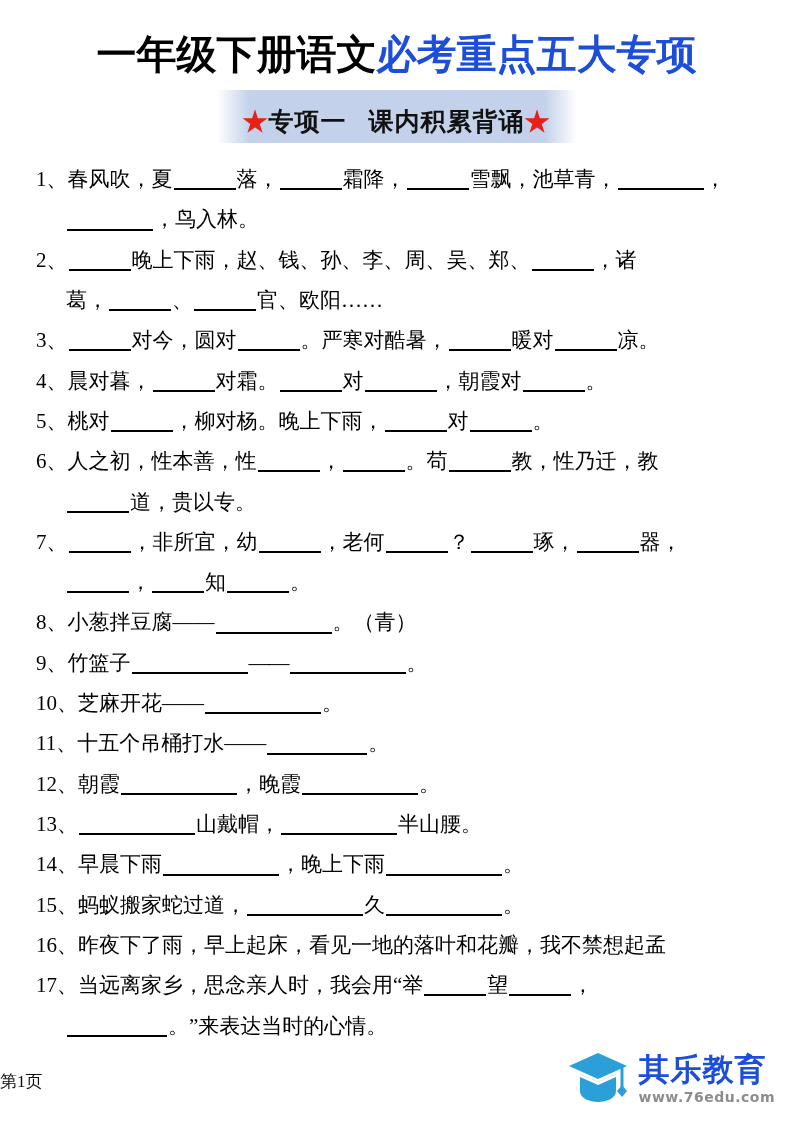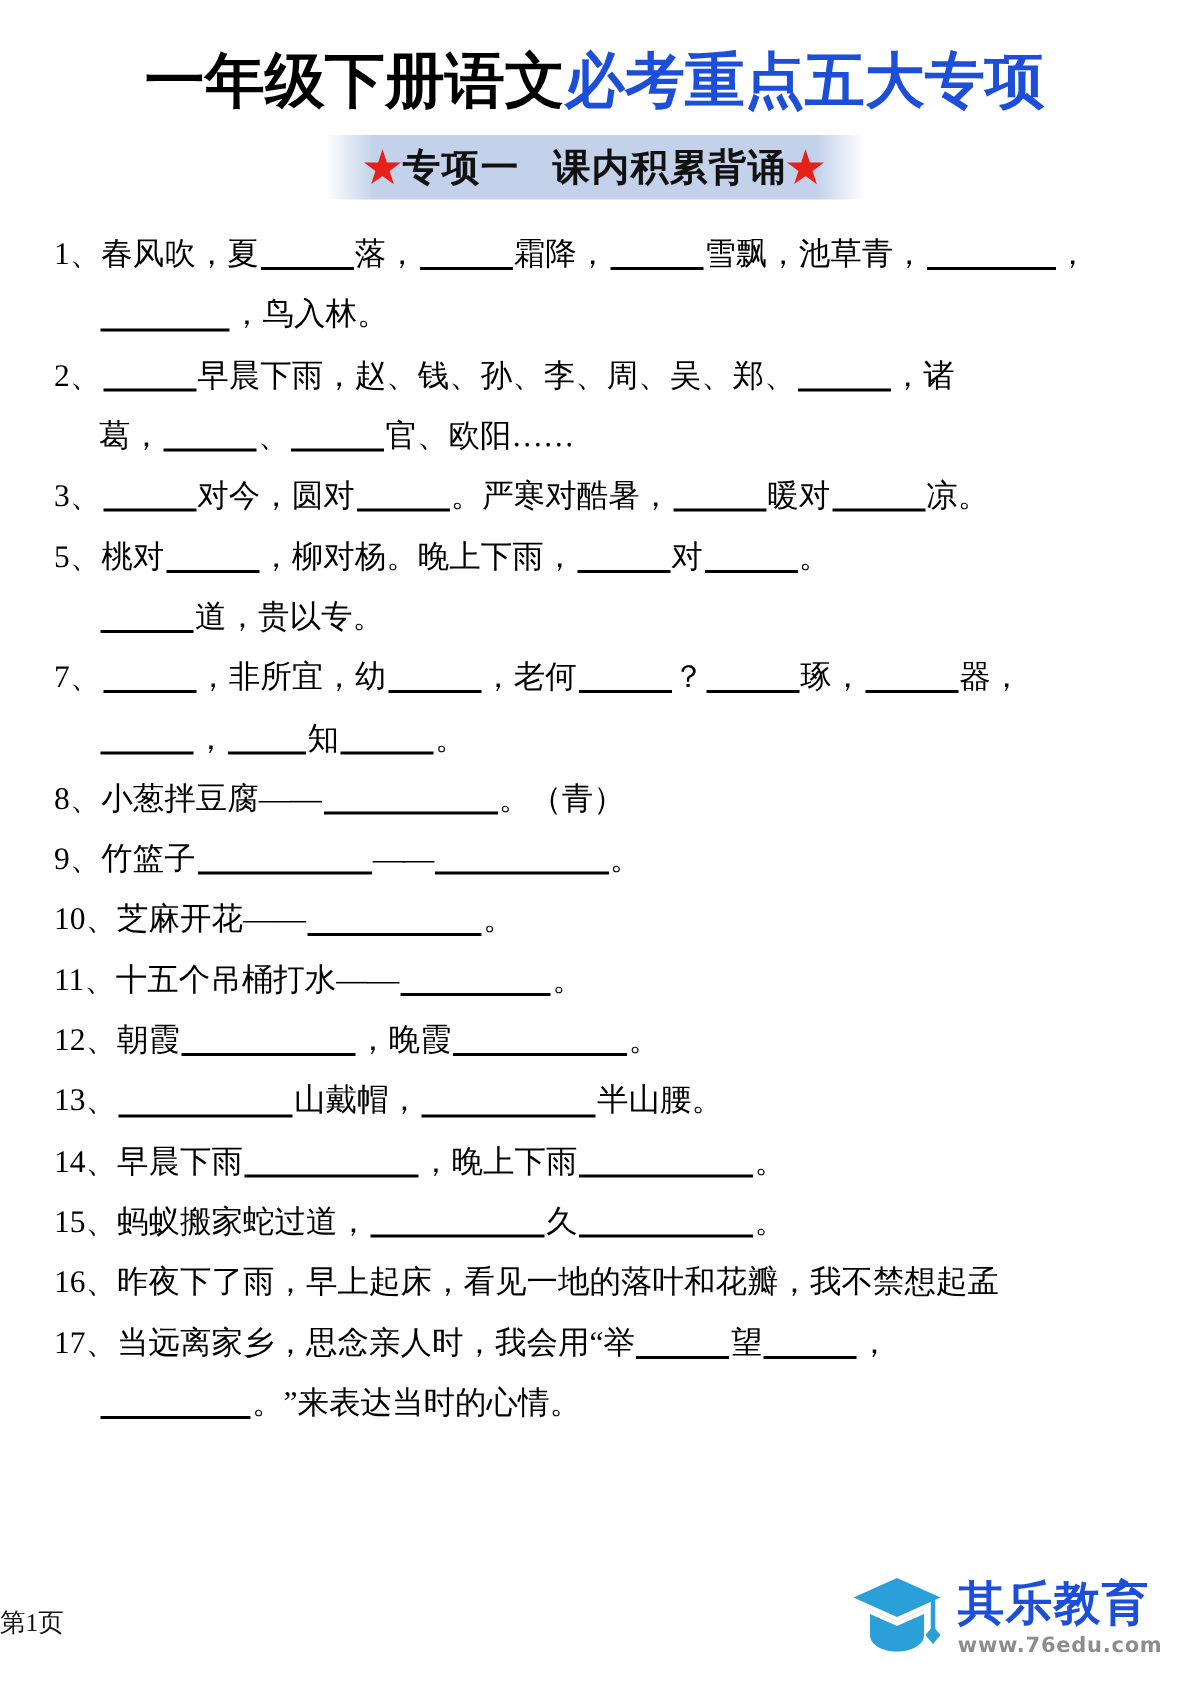--- a/index.html
+++ b/index.html
@@ -33,21 +33,21 @@
   .title-red   { color: #1d4ed8; }
 
   
   .banner-wrap {
     margin-top: 14px;
     display: flex;
     justify-content: center;
   }
   .banner {
     display: inline-block;
-    padding: 5px 26px 5px 26px;
+    padding: 15px 26px 5px 26px;
     font-size: 25px;
     font-weight: bold;
     font-family: "Liberation Serif", "DejaVu Serif", serif;
     color: #111111;
     background: linear-gradient(to right,
         #ffffff 0%,
         #c3d2ea 9%,
         #c3d2ea 91%,
         #ffffff 100%);
     white-space: nowrap;
@@ -134,24 +134,26 @@
 
 <div class="banner-wrap">
   <div class="banner">
     <span class="star">★</span><span>专项一</span><span class="banner-gap"></span><span>课内积累背诵</span><span class="star">★</span>
   </div>
 </div>
 
 <div class="qlist" id="qlist">
     <div class="qline"><span>1、春风吹，夏</span><span class="bl w3"></span><span>落，</span><span class="bl w3"></span><span>霜降，</span><span class="bl w3"></span><span>雪飘，池草青，</span><span class="bl w5"></span><span>，</span></div>
     <div class="qline cont"><span class="bl w5"></span><span>，鸟入林。</span></div>
-    <div class="qline"><span>2、</span><span class="bl w3"></span><span>早晨下雨，赵、钱、孙、李、周、吴、郑、</span><span class="bl w3"></span><span>，诸</span></div>
+    <div class="qline"><span>2、</span><span class="bl w3"></span><span>晚上下雨，赵、钱、孙、李、周、吴、郑、</span><span class="bl w3"></span><span>，诸</span></div>
     <div class="qline cont"><span>葛，</span><span class="bl w3"></span><span>、</span><span class="bl w3"></span><span>官、欧阳……</span></div>
     <div class="qline"><span>3、</span><span class="bl w3"></span><span>对今，圆对</span><span class="bl w3"></span><span>。严寒对酷暑，</span><span class="bl w3"></span><span>暖对</span><span class="bl w3"></span><span>凉。</span></div>
+    <div class="qline"><span>4、晨对暮，</span><span class="bl w3"></span><span>对霜。</span><span class="bl w3"></span><span>对</span><span class="bl w4"></span><span>，朝霞对</span><span class="bl w3"></span><span>。</span></div>
     <div class="qline"><span>5、桃对</span><span class="bl w3"></span><span>，柳对杨。晚上下雨，</span><span class="bl w3"></span><span>对</span><span class="bl w3"></span><span>。</span></div>
+    <div class="qline"><span>6、人之初，性本善，性</span><span class="bl w3"></span><span>，</span><span class="bl w3"></span><span>。苟</span><span class="bl w3"></span><span>教，性乃迁，教</span></div>
     <div class="qline cont"><span class="bl w3"></span><span>道，贵以专。</span></div>
     <div class="qline"><span>7、</span><span class="bl w3"></span><span>，非所宜，幼</span><span class="bl w3"></span><span>，老何</span><span class="bl w3"></span><span>？</span><span class="bl w3"></span><span>琢，</span><span class="bl w3"></span><span>器，</span></div>
     <div class="qline cont"><span class="bl w3"></span><span>，</span><span class="bl w2"></span><span>知</span><span class="bl w3"></span><span>。</span></div>
     <div class="qline"><span>8、小葱拌豆腐——</span><span class="bl w7"></span><span>。（青）</span></div>
     <div class="qline"><span>9、竹篮子</span><span class="bl w7"></span><span class="dash">——</span><span class="bl w7"></span><span>。</span></div>
     <div class="qline"><span>10、芝麻开花——</span><span class="bl w7"></span><span>。</span></div>
     <div class="qline"><span>11、十五个吊桶打水——</span><span class="bl w6"></span><span>。</span></div>
     <div class="qline"><span>12、朝霞</span><span class="bl w7"></span><span>，晚霞</span><span class="bl w7"></span><span>。</span></div>
     <div class="qline"><span>13、</span><span class="bl w7"></span><span>山戴帽，</span><span class="bl w7"></span><span>半山腰。</span></div>
     <div class="qline"><span>14、早晨下雨</span><span class="bl w7"></span><span>，晚上下雨</span><span class="bl w7"></span><span>。</span></div>

